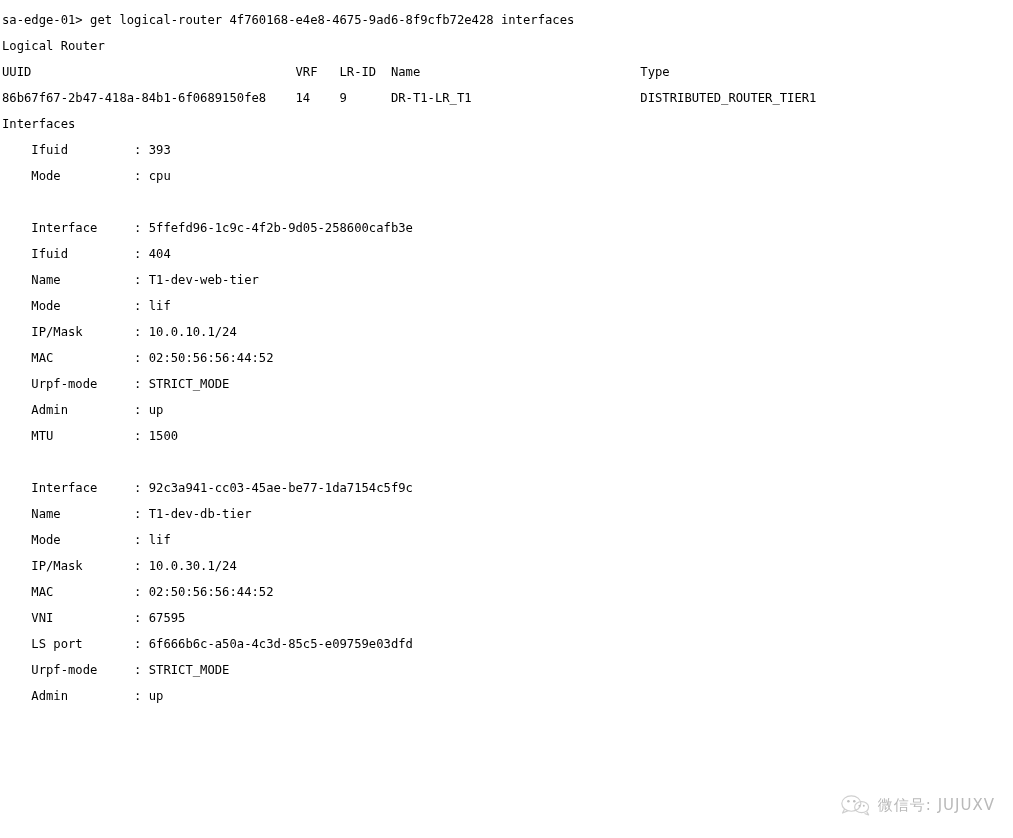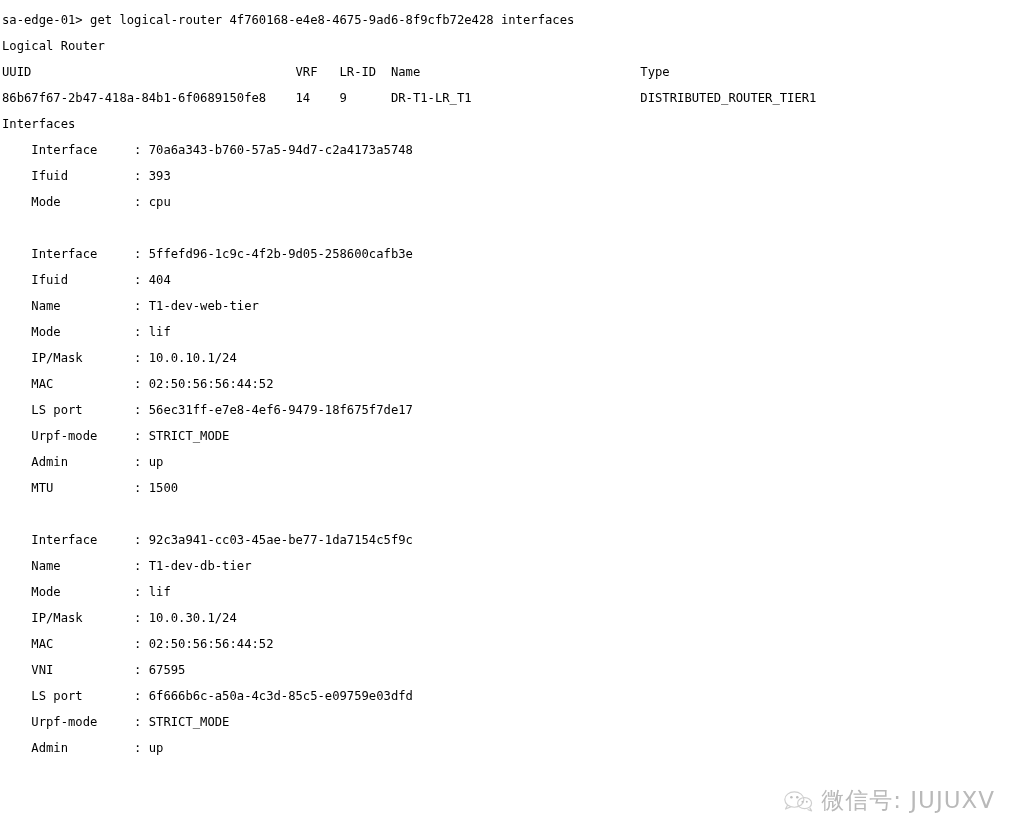--- a/index.html
+++ b/index.html
@@ -42,52 +42,50 @@
   
   #watermark {
     position: absolute;
     right: 18px;
     bottom: 22px;
     display: flex;
     align-items: center;
     gap: 8px;
     color: #b9b9b9;
     font-family: "DejaVu Sans", "Liberation Sans", sans-serif;
-    font-size: 23px;
+    font-size: 15px;
     letter-spacing: 1px;
     white-space: nowrap;
     pointer-events: none;
     user-select: none;
   }
   #watermark .wm-icon {
     width: 30px;
     height: 22px;
     display: inline-block;
   }
   #watermark .wm-text { display: inline-block; }
 </style>
 </head>
 <body>
 
 <pre id="terminal"><span class="line">sa-edge-01&gt; get logical-router 4f760168-e4e8-4675-9ad6-8f9cfb72e428 interfaces</span>
 <span class="line">Logical Router</span>
 <span class="line">UUID                                    VRF   LR-ID  Name                              Type</span>
 <span class="line">86b67f67-2b47-418a-84b1-6f0689150fe8    14    9      DR-T1-LR_T1                       DISTRIBUTED_ROUTER_TIER1</span>
 <span class="line">Interfaces</span>
-<span class="line">    Interface     : 70a6a343-b760-57a5-94d7-c2a4173a5748</span>
 <span class="line">    Ifuid         : 393</span>
 <span class="line">    Mode          : cpu</span>
 <span class="line"></span>
 <span class="line">    Interface     : 5ffefd96-1c9c-4f2b-9d05-258600cafb3e</span>
 <span class="line">    Ifuid         : 404</span>
 <span class="line">    Name          : T1-dev-web-tier</span>
 <span class="line">    Mode          : lif</span>
 <span class="line">    IP/Mask       : 10.0.10.1/24</span>
 <span class="line">    MAC           : 02:50:56:56:44:52</span>
-<span class="line">    LS port       : 56ec31ff-e7e8-4ef6-9479-18f675f7de17</span>
 <span class="line">    Urpf-mode     : STRICT_MODE</span>
 <span class="line">    Admin         : up</span>
 <span class="line">    MTU           : 1500</span>
 <span class="line"></span>
 <span class="line">    Interface     : 92c3a941-cc03-45ae-be77-1da7154c5f9c</span>
 <span class="line">    Name          : T1-dev-db-tier</span>
 <span class="line">    Mode          : lif</span>
 <span class="line">    IP/Mask       : 10.0.30.1/24</span>
 <span class="line">    MAC           : 02:50:56:56:44:52</span>
 <span class="line">    VNI           : 67595</span>

